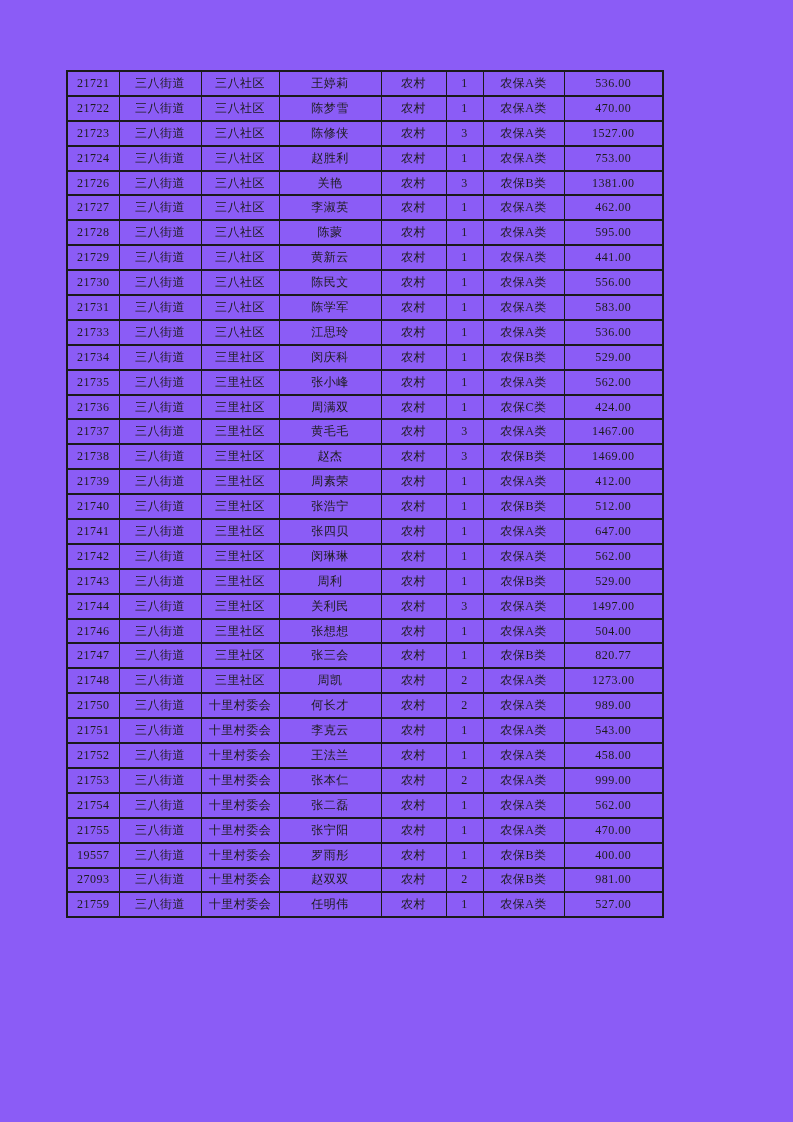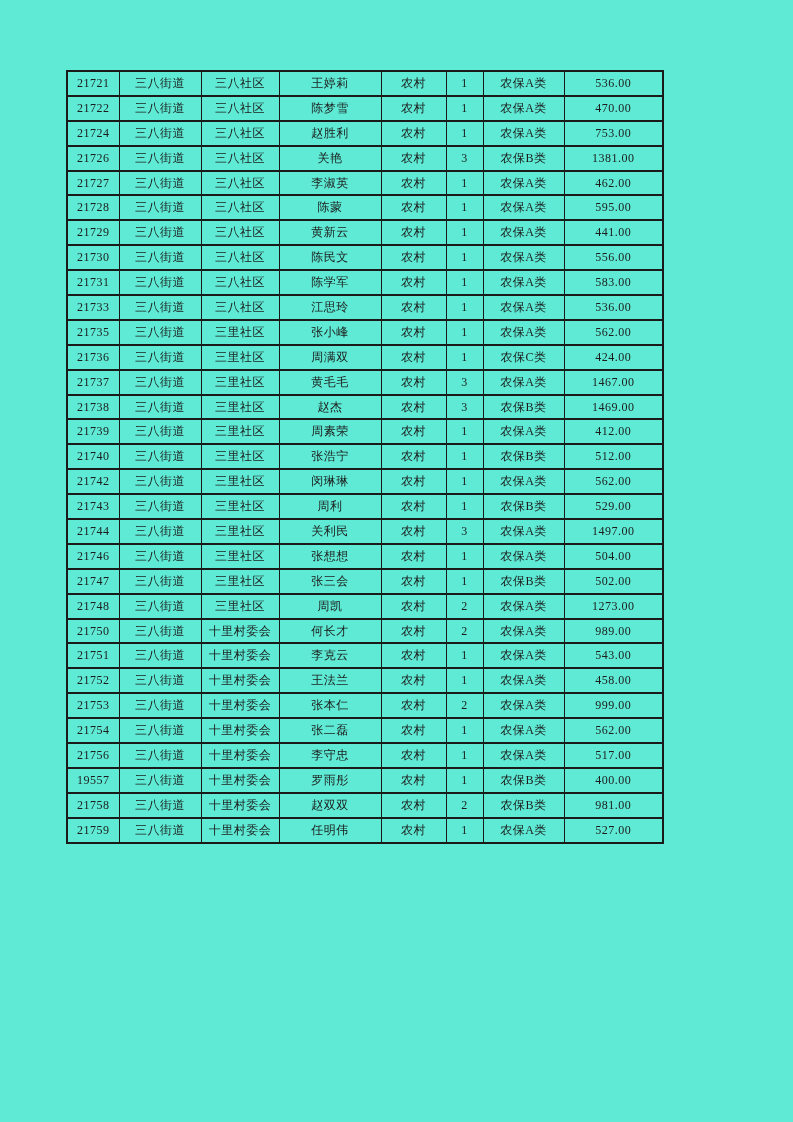--- a/index.html
+++ b/index.html
@@ -12,21 +12,21 @@
     background: #ffffff;
     position: relative;
     font-family: "Liberation Serif", "DejaVu Serif", serif;
     overflow: hidden;
   }
   .page {
     position: absolute;
     left: 0; top: 0;
     width: 793px;
     height: 1122px;
-    background: #5eead4;
+    background: #8b5cf6;
   }
   .table-wrap {
     position: absolute;
     left: 66px;
     top: 70px;
   }
   table.records {
     border-collapse: collapse;
     table-layout: fixed;
     width: 596px;
@@ -87,20 +87,30 @@
             <td>21722</td>
             <td>三八街道</td>
             <td>三八社区</td>
             <td>陈梦雪</td>
             <td>农村</td>
             <td>1</td>
             <td>农保A类</td>
             <td>470.00</td>
           </tr>
           <tr>
+            <td>21723</td>
+            <td>三八街道</td>
+            <td>三八社区</td>
+            <td>陈修侠</td>
+            <td>农村</td>
+            <td>3</td>
+            <td>农保A类</td>
+            <td>1527.00</td>
+          </tr>
+          <tr>
             <td>21724</td>
             <td>三八街道</td>
             <td>三八社区</td>
             <td>赵胜利</td>
             <td>农村</td>
             <td>1</td>
             <td>农保A类</td>
             <td>753.00</td>
           </tr>
           <tr>
@@ -165,20 +175,30 @@
           </tr>
           <tr>
             <td>21733</td>
             <td>三八街道</td>
             <td>三八社区</td>
             <td>江思玲</td>
             <td>农村</td>
             <td>1</td>
             <td>农保A类</td>
             <td>536.00</td>
+          </tr>
+          <tr>
+            <td>21734</td>
+            <td>三八街道</td>
+            <td>三里社区</td>
+            <td>闵庆科</td>
+            <td>农村</td>
+            <td>1</td>
+            <td>农保B类</td>
+            <td>529.00</td>
           </tr>
           <tr>
             <td>21735</td>
             <td>三八街道</td>
             <td>三里社区</td>
             <td>张小峰</td>
             <td>农村</td>
             <td>1</td>
             <td>农保A类</td>
             <td>562.00</td>
@@ -227,20 +247,30 @@
             <td>21740</td>
             <td>三八街道</td>
             <td>三里社区</td>
             <td>张浩宁</td>
             <td>农村</td>
             <td>1</td>
             <td>农保B类</td>
             <td>512.00</td>
           </tr>
           <tr>
+            <td>21741</td>
+            <td>三八街道</td>
+            <td>三里社区</td>
+            <td>张四贝</td>
+            <td>农村</td>
+            <td>1</td>
+            <td>农保A类</td>
+            <td>647.00</td>
+          </tr>
+          <tr>
             <td>21742</td>
             <td>三八街道</td>
             <td>三里社区</td>
             <td>闵琳琳</td>
             <td>农村</td>
             <td>1</td>
             <td>农保A类</td>
             <td>562.00</td>
           </tr>
           <tr>
@@ -274,21 +304,21 @@
             <td>504.00</td>
           </tr>
           <tr>
             <td>21747</td>
             <td>三八街道</td>
             <td>三里社区</td>
             <td>张三会</td>
             <td>农村</td>
             <td>1</td>
             <td>农保B类</td>
-            <td>502.00</td>
+            <td>820.77</td>
           </tr>
           <tr>
             <td>21748</td>
             <td>三八街道</td>
             <td>三里社区</td>
             <td>周凯</td>
             <td>农村</td>
             <td>2</td>
             <td>农保A类</td>
             <td>1273.00</td>
@@ -337,41 +367,41 @@
             <td>21754</td>
             <td>三八街道</td>
             <td>十里村委会</td>
             <td>张二磊</td>
             <td>农村</td>
             <td>1</td>
             <td>农保A类</td>
             <td>562.00</td>
           </tr>
           <tr>
-            <td>21756</td>
-            <td>三八街道</td>
-            <td>十里村委会</td>
-            <td>李守忠</td>
-            <td>农村</td>
-            <td>1</td>
-            <td>农保A类</td>
-            <td>517.00</td>
+            <td>21755</td>
+            <td>三八街道</td>
+            <td>十里村委会</td>
+            <td>张宁阳</td>
+            <td>农村</td>
+            <td>1</td>
+            <td>农保A类</td>
+            <td>470.00</td>
           </tr>
           <tr>
             <td>19557</td>
             <td>三八街道</td>
             <td>十里村委会</td>
             <td>罗雨彤</td>
             <td>农村</td>
             <td>1</td>
             <td>农保B类</td>
             <td>400.00</td>
           </tr>
           <tr>
-            <td>21758</td>
+            <td>27093</td>
             <td>三八街道</td>
             <td>十里村委会</td>
             <td>赵双双</td>
             <td>农村</td>
             <td>2</td>
             <td>农保B类</td>
             <td>981.00</td>
           </tr>
           <tr>
             <td>21759</td>

